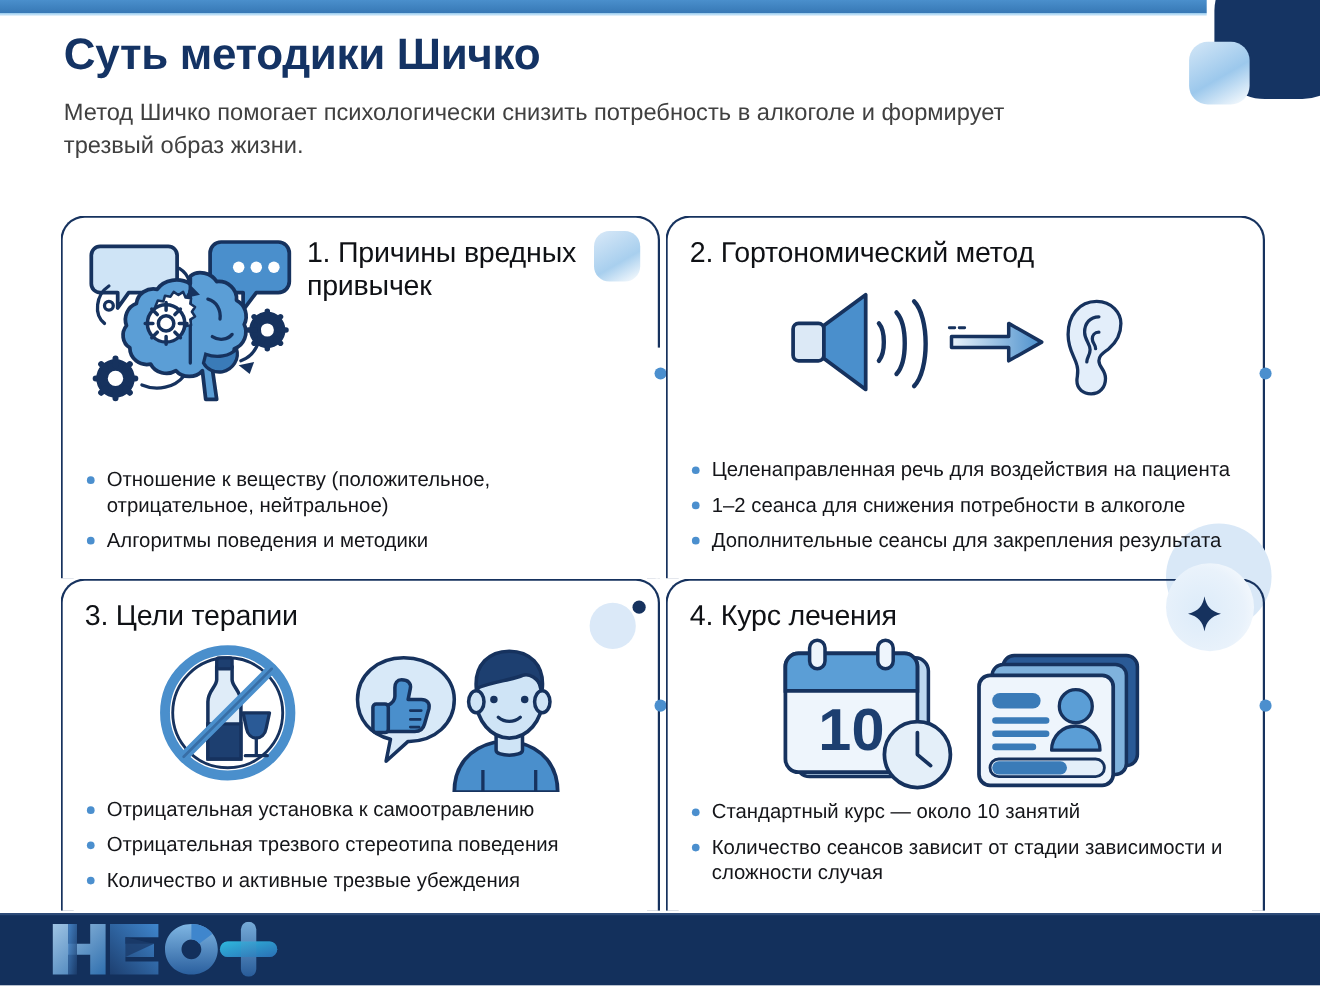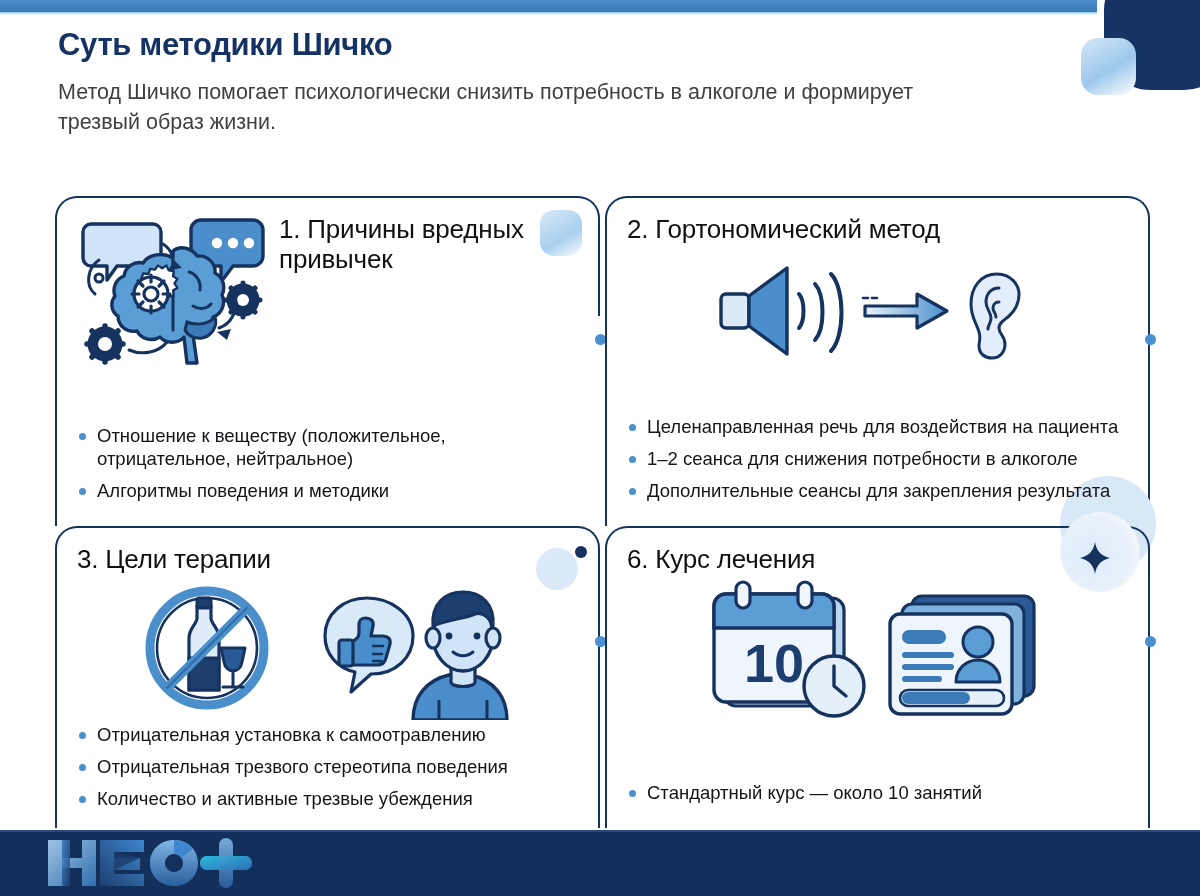--- a/index.html
+++ b/index.html
@@ -58,21 +58,21 @@
 
   
   .header {
     position: absolute;
     top: 28px;
     left: 58px;
     width: 1000px;
     z-index: 5;
   }
   .page-title {
-    font-size: 31px;
+    font-size: 40px;
     font-weight: bold;
     color: #143364;
     letter-spacing: -0.3px;
     line-height: 1.1;
   }
   .page-subtitle {
     margin-top: 16px;
     font-size: 21.5px;
     color: #404040;
     line-height: 1.38;
@@ -412,21 +412,21 @@
     <div class="blob" style="right:10px; top:-14px; width:80px; height:80px;
          background:radial-gradient(circle at 40% 55%, #dcebf9 0%, #e9f2fb 60%, #ffffff 100%);"></div>
     <span style="position:absolute; right:40px; top:16px; z-index:1;">
       <svg width="30" height="32" viewBox="0 0 30 32">
           <path d="M15 0c1.6 9 5.6 13.4 15 16-9.4 2.6-13.4 7-15 16-1.6-9-5.6-13.4-15-16C9.4 13.4 13.4 9 15 0z" fill="#16325e"></path>
         </svg>
     </span>
 
     <div class="card-inner">
       <div>
-        <div class="card-title">6. Курс лечения</div>
+        <div class="card-title">4. Курс лечения</div>
       </div>
 
       <div class="illus" style="margin:6px auto 0 auto;">
         <svg width="360" height="142" viewBox="0 0 360 142" fill="none">
 
           <rect x="26" y="18" width="120" height="108" rx="12" fill="#bcd7ef" stroke="#16325e" stroke-width="3.2"></rect>
 
           <rect x="16" y="14" width="120" height="108" rx="12" fill="#eef5fc" stroke="#16325e" stroke-width="3.4"></rect>
           <path d="M16 26a12 12 0 0 1 12-12h96a12 12 0 0 1 12 12v22H16z" fill="#5b9ed6" stroke="#16325e" stroke-width="3.4"></path>
           <rect x="38" y="2" width="14" height="26" rx="7" fill="#eef5fc" stroke="#16325e" stroke-width="3.2"></rect>
@@ -445,20 +445,21 @@
           <rect x="204" y="96" width="40" height="6" rx="3" fill="#3a7bb8"></rect>
           <circle cx="280" cy="62" r="15" fill="#5b9ed6" stroke="#16325e" stroke-width="3"></circle>
           <path d="M258 102c0-13 10-22 22-22s22 9 22 22z" fill="#5b9ed6" stroke="#16325e" stroke-width="3" stroke-linejoin="round"></path>
           <rect x="202" y="110" width="104" height="16" rx="8" fill="#e4eff9" stroke="#16325e" stroke-width="2.6"></rect>
           <rect x="204" y="112" width="68" height="12" rx="6" fill="#3a7bb8"></rect>
         </svg>
       </div>
 
       <ul class="bullets">
         <li>Стандартный курс — около 10 занятий</li>
+        <li>Количество сеансов зависит от стадии зависимости и сложности случая</li>
       </ul>
     </div>
   </div>
 
 </div>
 
 <div class="footer">
   <div class="footer-line"></div>
   <div class="logo">
     <span class="sr">HEO+</span>

